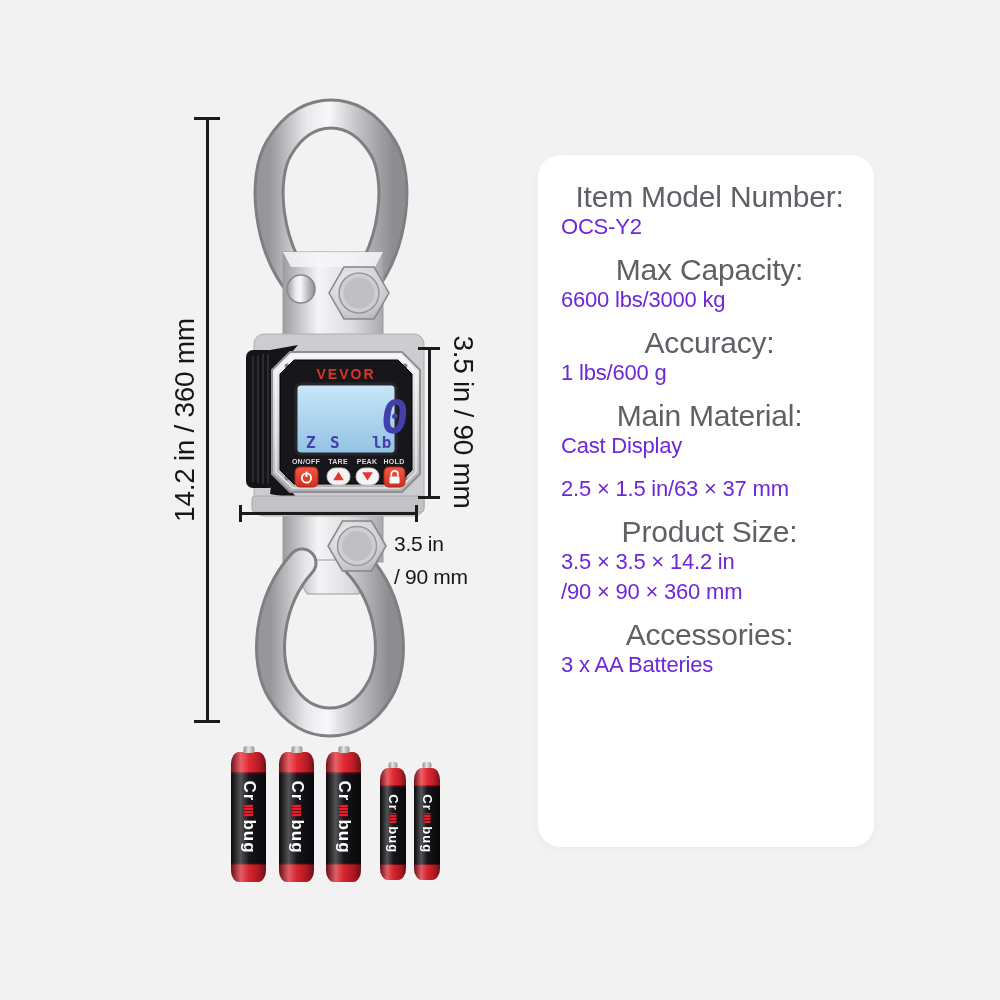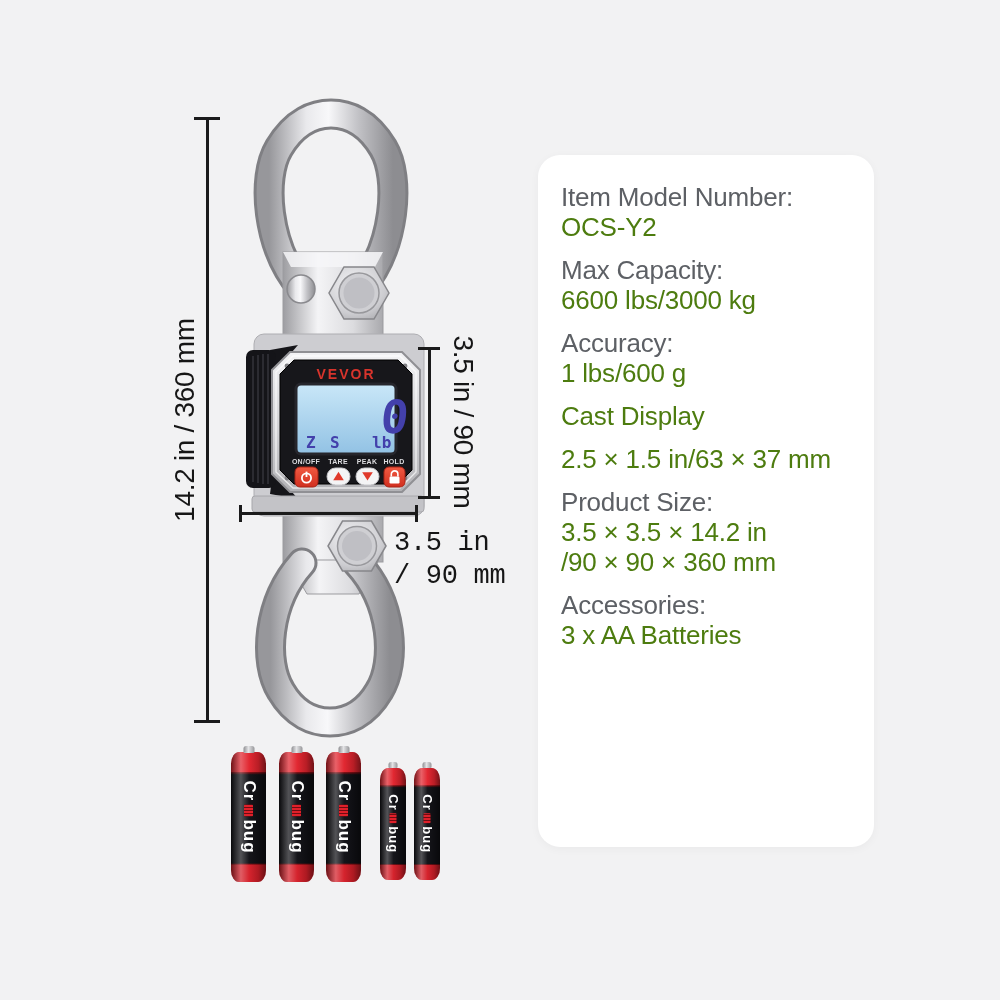--- a/index.html
+++ b/index.html
@@ -12,33 +12,33 @@
   #stage { position:absolute; inset:0; width:1000px; height:1000px; }
 
   
   .spec-card {
     position:absolute; left:538px; top:155px; width:336px; height:692px;
     background:#ffffff; border-radius:22px;
     padding:27px 16px 0 23px;
     box-shadow:0 2px 10px rgba(0,0,0,0.04);
   }
   .spec-group { margin-bottom:13px; }
-  .spec-label { font-size:26px; line-height:30px; color:#5d6065; letter-spacing:-0.2px; }
-  .spec-value { font-size:26px; line-height:30px; color:#4d7c0f; letter-spacing:-0.2px; }
+  .spec-label { font-size:30px; line-height:30px; color:#5d6065; letter-spacing:-0.2px;text-align:center; }
+  .spec-value { font-size:22px; line-height:30px; color:#6d28d9; letter-spacing:-0.2px; }
 
   
   .dim-v { position:absolute; width:2.5px; background:#1b1b1b; }
   .dim-h { position:absolute; height:2.5px; background:#1b1b1b; }
   .dim-label {
     position:absolute; color:#161616; white-space:nowrap;
     font-size:28px; letter-spacing:-0.3px;
   }
   .rot-ccw { transform:translate(-50%,-50%) rotate(-90deg); }
   .rot-cw  { transform:translate(-50%,-50%) rotate(90deg); }
-  .dim-label-width { font-size:27px; line-height:33px;font-family:Liberation Mono, monospace; }
+  .dim-label-width { font-size:21px; line-height:33px; }
 
   
   svg { position:absolute; left:0; top:0; }
 
   
   .battery {
     position:absolute; border-radius:8px/12px;
     background:
       linear-gradient(180deg,#e1242e 0%,#e1242e 15%,#7a0c12 15.8%,#111116 17.5%,#111116 85.5%,#7a0c12 86.3%,#d41f29 87%,#d41f29 100%);
   }
@@ -266,20 +266,21 @@
     </div>
     <div class="spec-group">
       <div class="spec-label">Max Capacity:</div>
       <div class="spec-value">6600 lbs/3000 kg</div>
     </div>
     <div class="spec-group">
       <div class="spec-label">Accuracy:</div>
       <div class="spec-value">1 lbs/600 g</div>
     </div>
     <div class="spec-group">
+      <div class="spec-label">Main Material:</div>
       <div class="spec-value">Cast Display</div>
     </div>
     <div class="spec-group">
       <div class="spec-value">2.5 × 1.5 in/63 × 37 mm</div>
     </div>
     <div class="spec-group">
       <div class="spec-label">Product Size:</div>
       <div class="spec-value">3.5 × 3.5 × 14.2 in</div>
       <div class="spec-value">/90 × 90 × 360 mm</div>
     </div>

